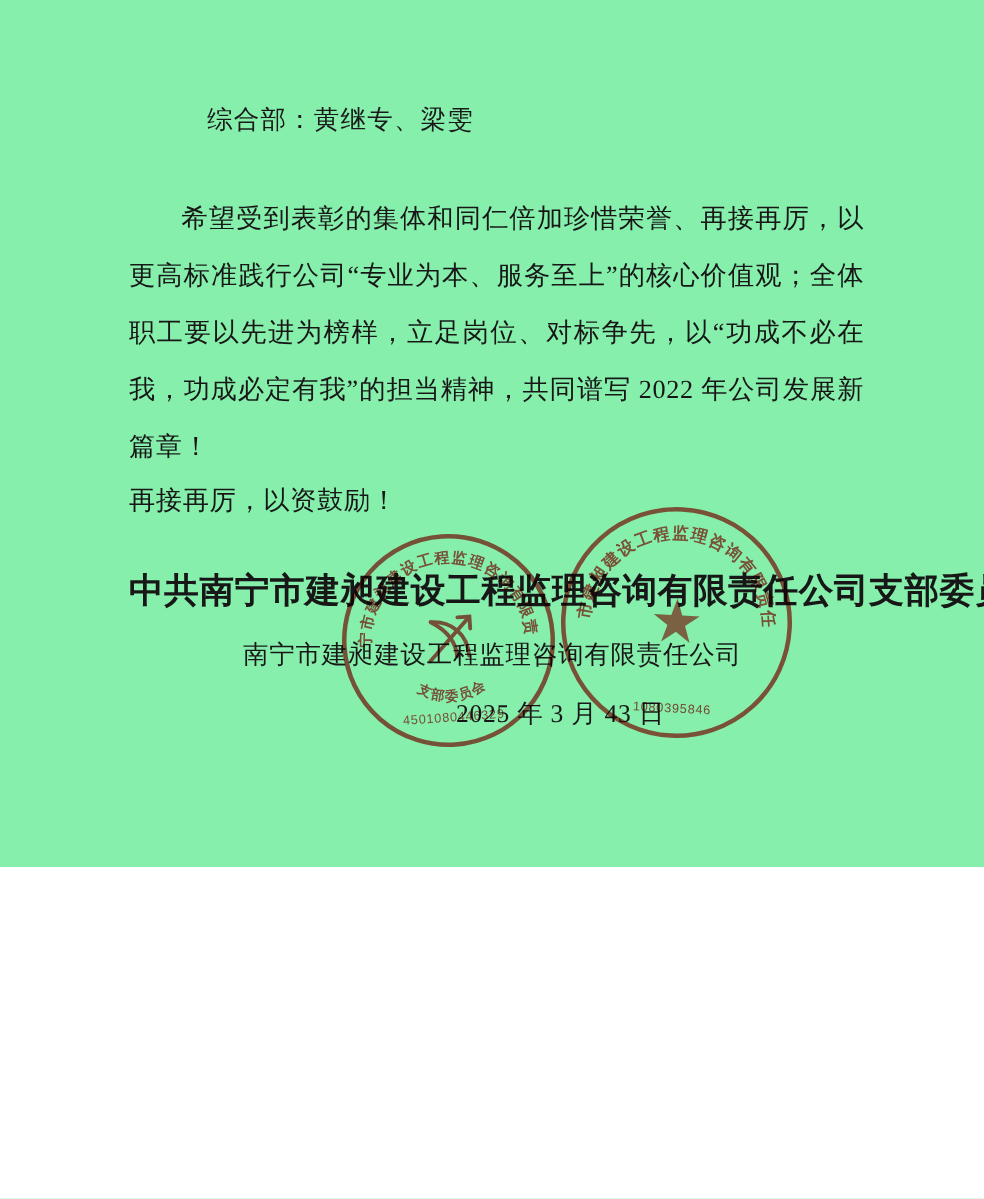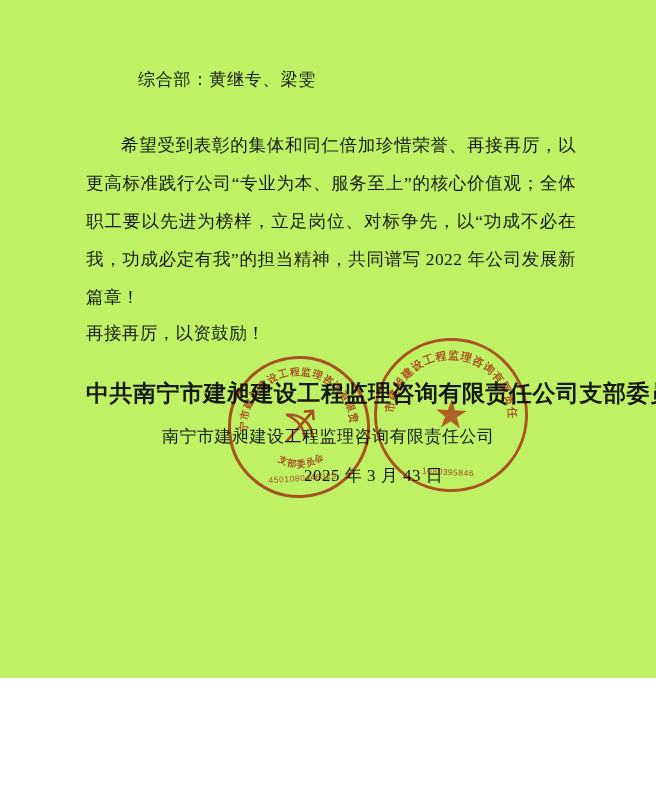--- a/index.html
+++ b/index.html
@@ -11,22 +11,22 @@
     height: 799px;
     background: #ffffff;
     font-family: "Liberation Serif", "DejaVu Serif", serif;
     color: #1a1a1a;
     position: relative;
     overflow: hidden;
   }
   .page {
     position: relative;
     width: 656px;
-    height: 678px;
-    background: #bef264;
+    height: 578px;
+    background: #86efac;
   }
   .doc-body {
     position: absolute;
     left: 0;
     top: 0;
     width: 656px;
     padding: 0;
   }
   .dept-line {
     position: absolute;

